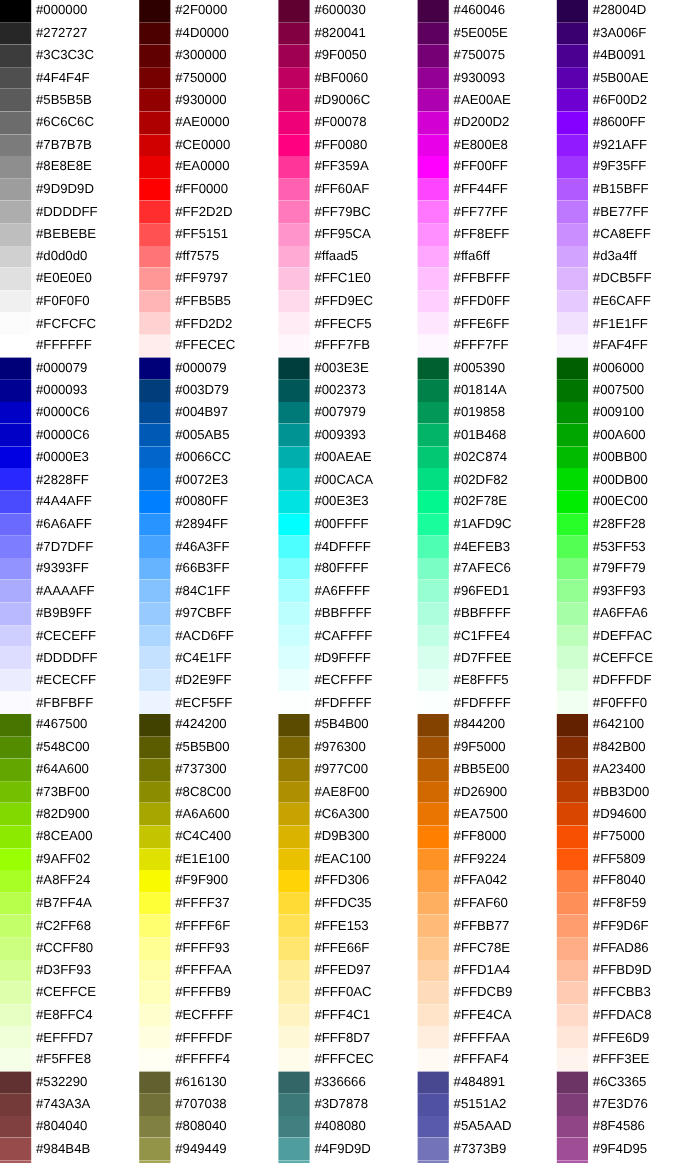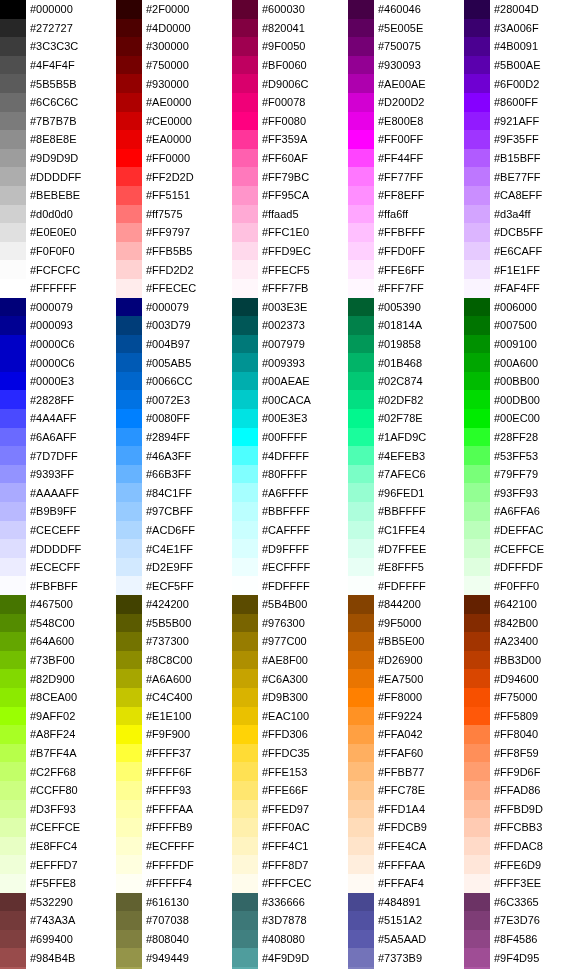--- a/index.html
+++ b/index.html
@@ -209,21 +209,21 @@
       <div class="cell">
         <div class="sw" style="background: rgb(97, 48, 48);"></div>
         <span class="lbl">#532290</span>
       </div>
       <div class="cell">
         <div class="sw" style="background: rgb(116, 58, 58);"></div>
         <span class="lbl">#743A3A</span>
       </div>
       <div class="cell">
         <div class="sw" style="background: rgb(128, 64, 64);"></div>
-        <span class="lbl">#699400</span>
+        <span class="lbl">#804040</span>
       </div>
       <div class="cell">
         <div class="sw" style="background: rgb(152, 75, 75);"></div>
         <span class="lbl">#984B4B</span>
       </div>
       <div class="cell">
         <div class="sw" style="background: rgb(173, 90, 90);"></div>
       </div>
     </div>
     <div class="col">

